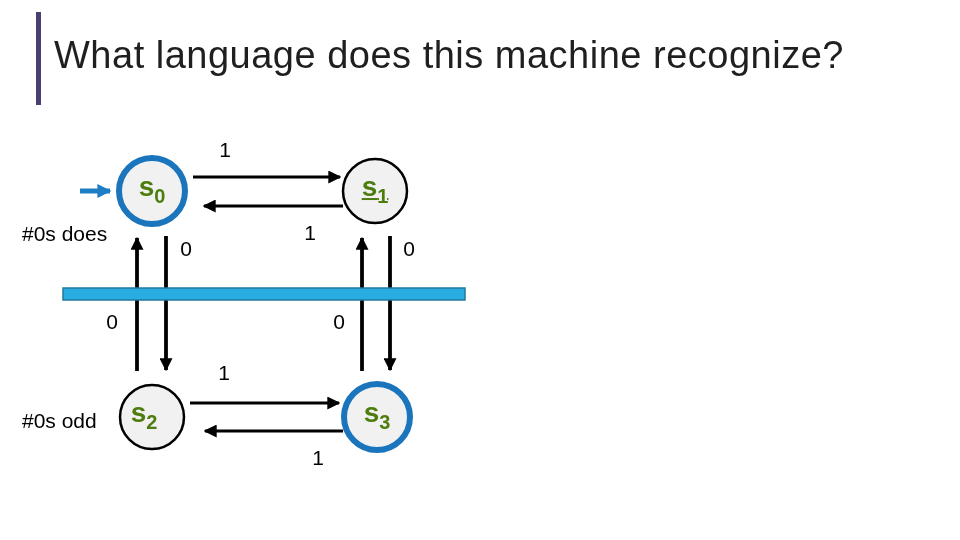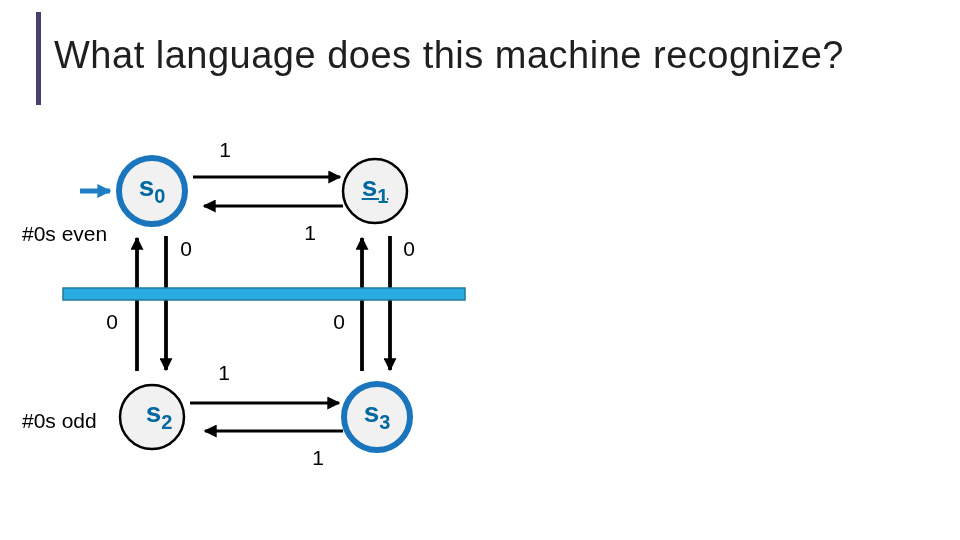--- a/index.html
+++ b/index.html
@@ -36,21 +36,21 @@
     font-size:21px;
     line-height:1.1;
     white-space:nowrap;
   }
   .centered{transform:translate(-50%,0);}
   .state-label{
     position:absolute;
     transform:translate(-50%,-54%);
     font-weight:bold;
     font-size:28px;
-    color:#0369a1;
+    color:#4d7c0f;
     white-space:nowrap;
   }
   .state-label .sub{
     font-size:20px;
     vertical-align:-7px;
     font-weight:bold;
   }
   .annotation{
     position:absolute;
     font-size:21px;
@@ -97,28 +97,28 @@
     <circle cx="152" cy="417" r="32" fill="#F1F1F1" stroke="#000" stroke-width="2.5"></circle>
     <circle cx="377" cy="417" r="33" fill="#F1F1F1" stroke-width="6" stroke="#1B75BC"></circle>
   </svg>
 
   <div class="state-label" style="left:152px;top:191px;">
     <span>s</span><span class="sub">0</span>
   </div>
   <div class="state-label" style="left:375px;top:191px;text-decoration:underline;">
     <span>s</span><span class="sub">1</span>
   </div>
-  <div class="state-label" style="left:159px;top:417px;">
+  <div class="state-label" style="left:144px;top:417px;">
     <span>s</span><span class="sub">2</span>
   </div>
   <div class="state-label" style="left:377px;top:417px;">
     <span>s</span><span class="sub">3</span>
   </div>
 
-  <div class="annotation" style="left:22px;top:222px;">#0s even</div>
+  <div class="annotation" style="left:22px;top:222px;">#0s does</div>
   <div class="annotation" style="left:22px;top:409px;">#0s odd</div>
 
   <div class="label centered" style="left:225px;top:138px;">1</div>
   <div class="label centered" style="left:310px;top:221px;">1</div>
 
   <div class="label centered" style="left:186px;top:237px;">0</div>
   <div class="label centered" style="left:112px;top:310px;">0</div>
 
   <div class="label centered" style="left:409px;top:237px;">0</div>
   <div class="label centered" style="left:339px;top:310px;">0</div>

